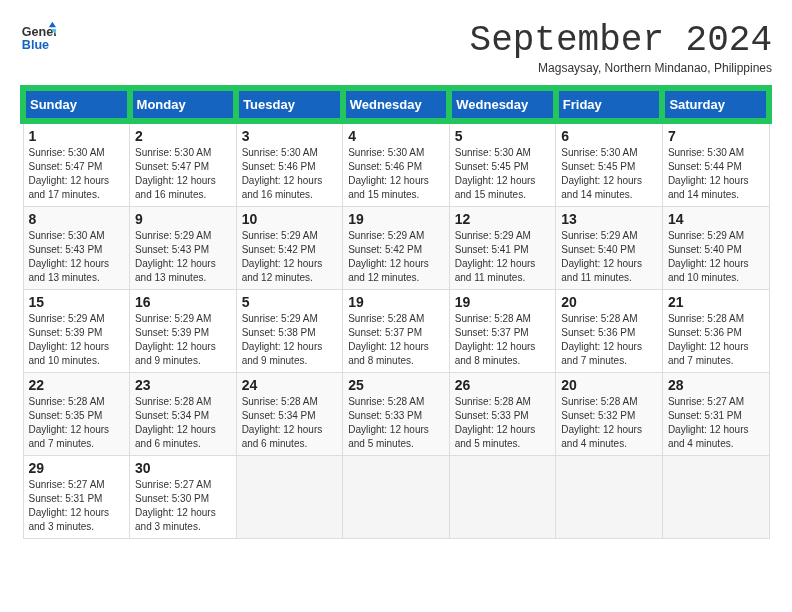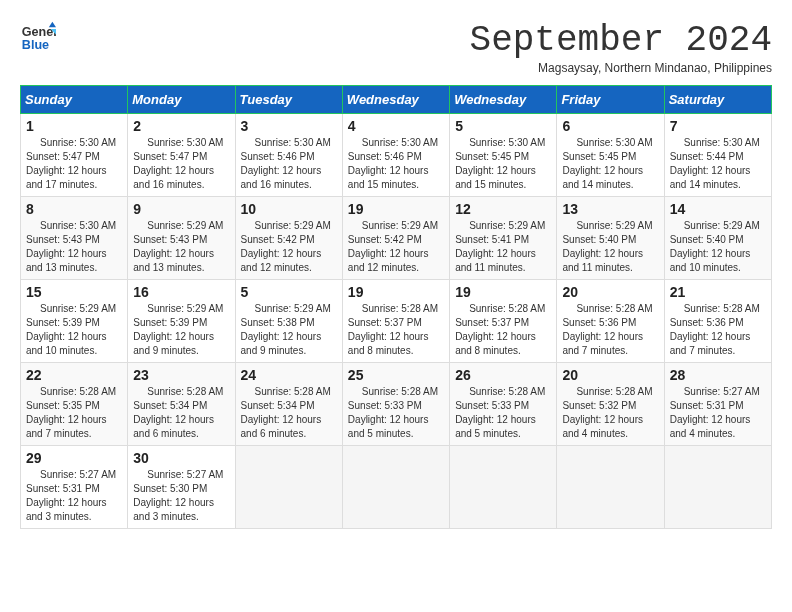--- a/index.html
+++ b/index.html
@@ -43,22 +43,21 @@
       border-collapse: collapse;
       font-size: 11px;
     }
     thead th {
       background-color: #1565c0;
       color: #fff;
       padding: 6px 4px;
       text-align: left;
       font-size: 13px;
       font-weight: bold;
-      border: 1px solid #22c55e;
-      font-style: italic;
+      border: 6px solid #22c55e;
     }
     tbody td {
       vertical-align: top;
       padding: 4px 5px;
       border: 1px solid #ddd;
       background: #fff;
       min-height: 70px;
       width: 14.28%;
     }
     tbody tr:nth-child(even) td {
@@ -68,21 +67,20 @@
       font-size: 14px;
       font-weight: bold;
       color: #222;
       display: block;
       margin-bottom: 2px;
     }
     .day-info {
       font-size: 10px;
       color: #333;
       line-height: 1.4;
-      margin-left: 14px;
     }
     .empty-cell {
       background: #f5f5f5 !important;
     }
   </style>
 </head>
 <body>
 
 <div class="header-section">
   <div class="logo">

